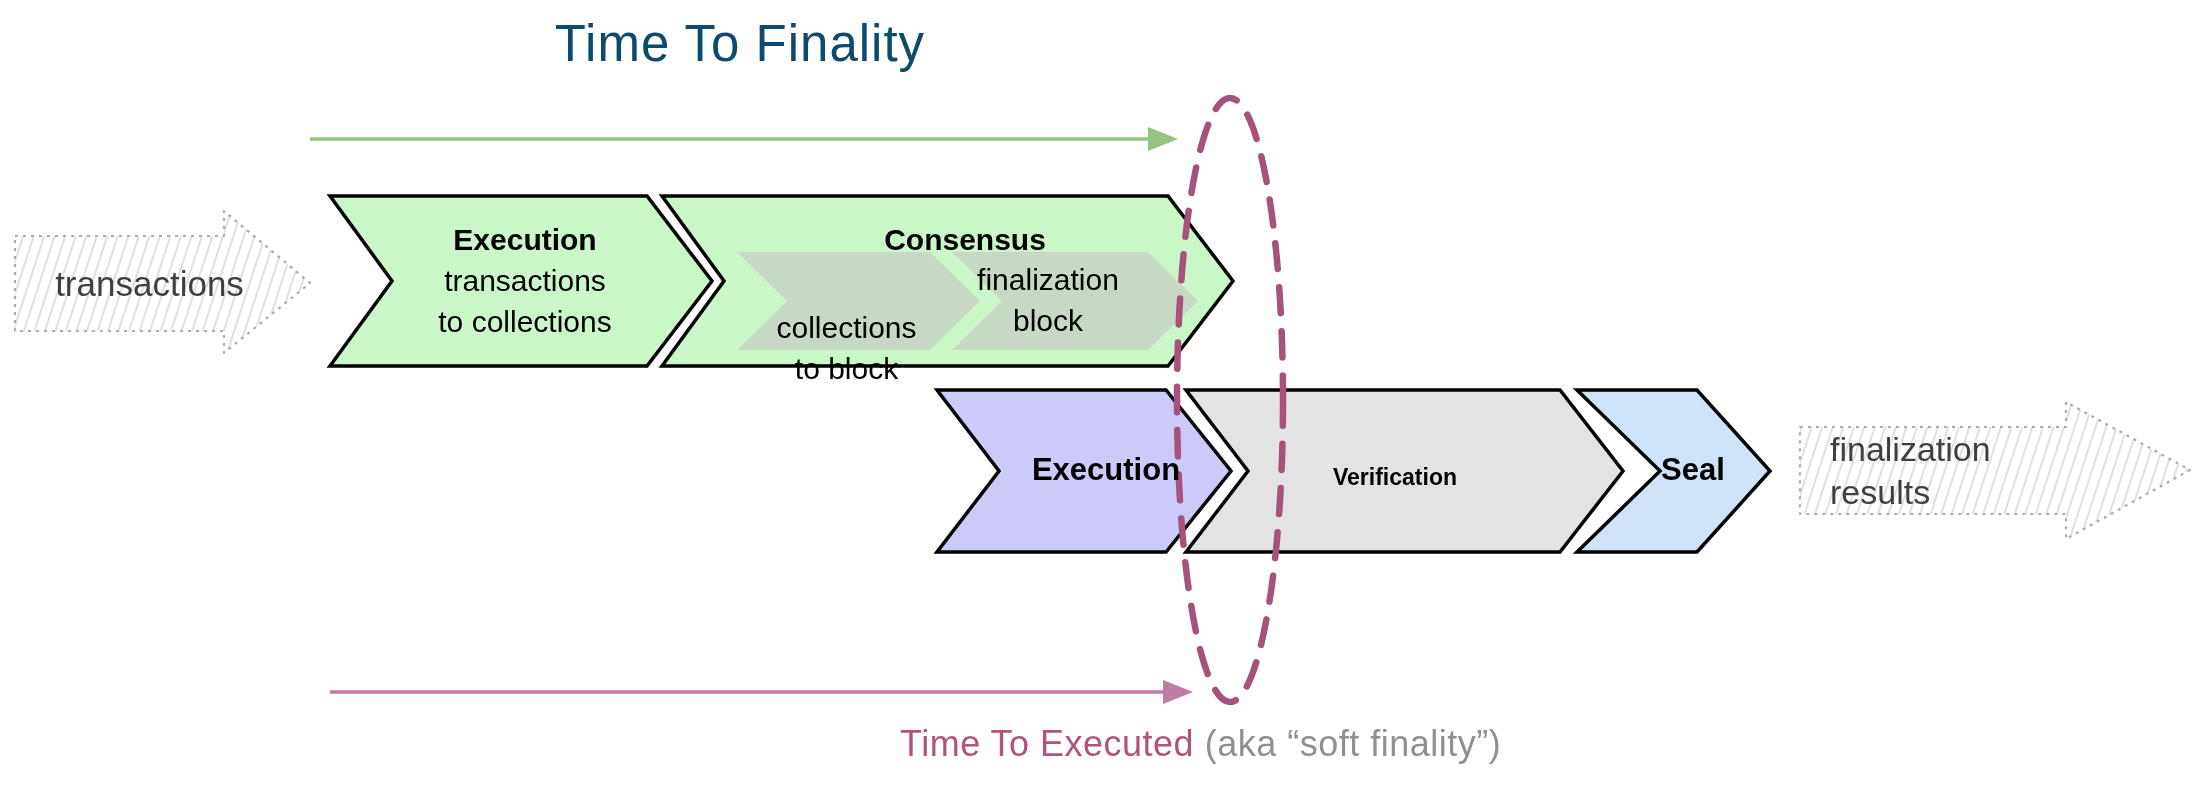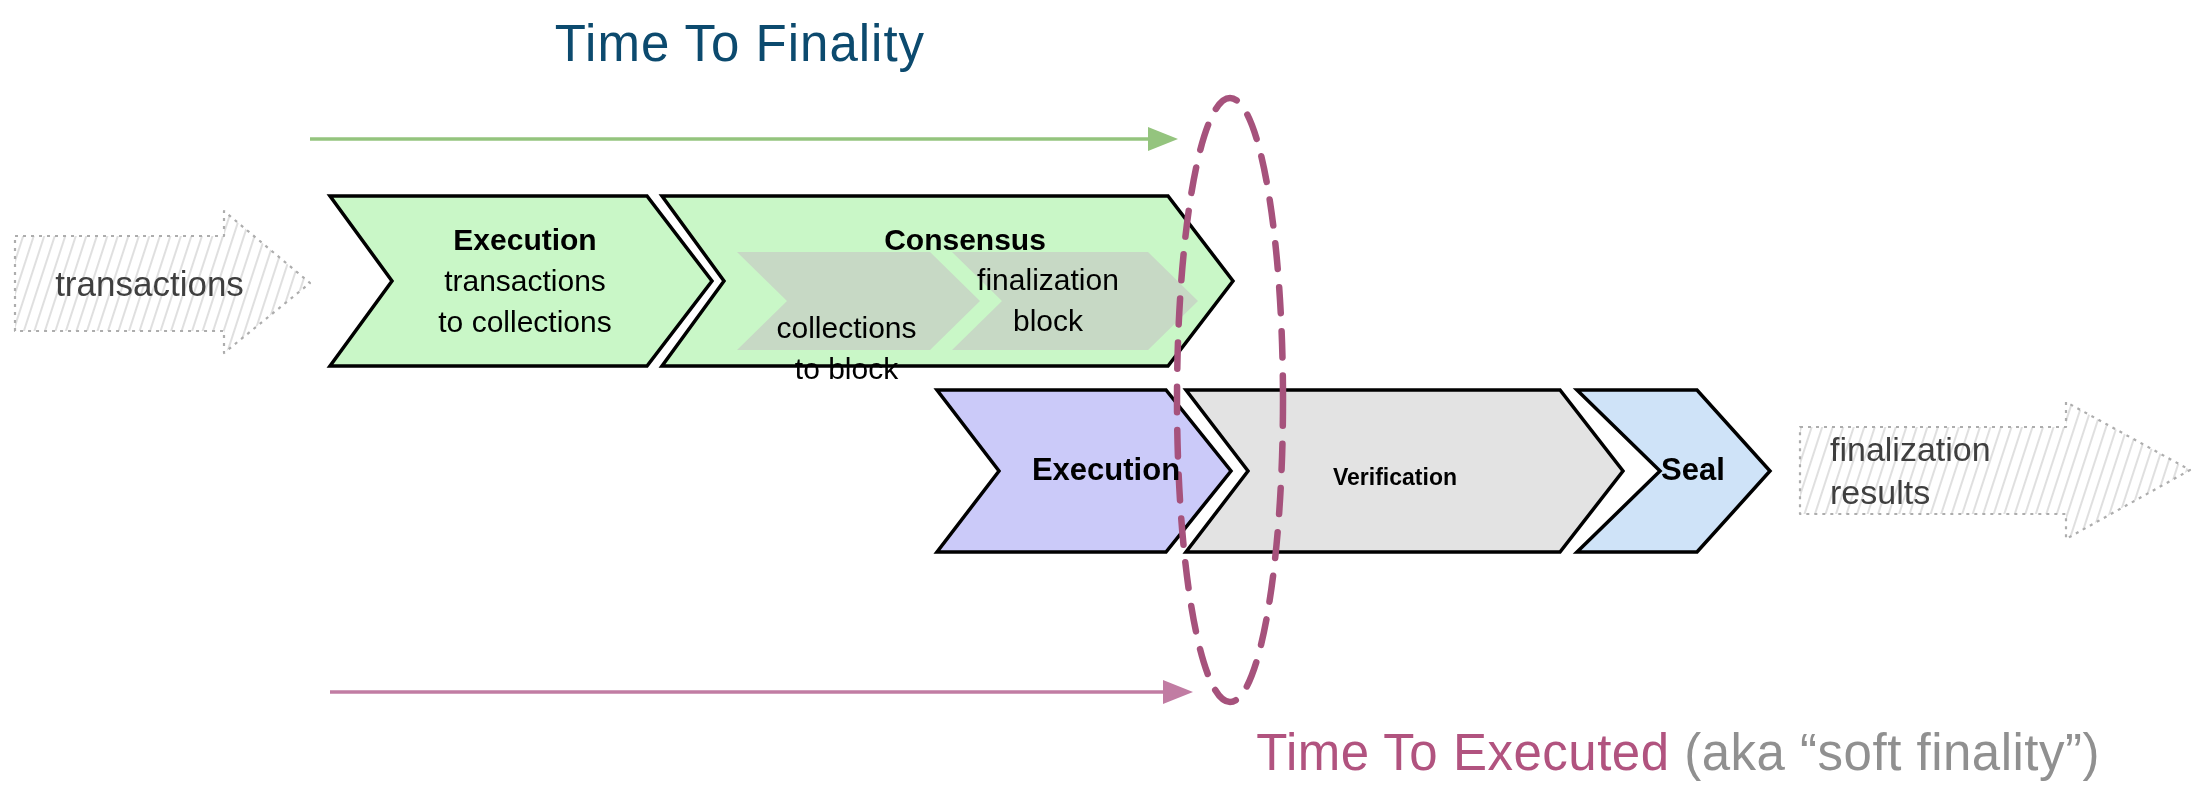--- a/index.html
+++ b/index.html
@@ -33,21 +33,21 @@
   .sub1-block { top: 259px; left: 725px; width: 243px; margin-top: 48px; }
   .sub2-block { top: 259px; left: 925px; width: 246px; }
   .exec-label  { top: 452px; left: 956px;  width: 300px; font-size: 31px; font-weight: 700; }
   .verif-label { top: 464px; left: 1245px; width: 300px; font-size: 23px; font-weight: 700; }
   .seal-label  { top: 452px; left: 1593px; width: 200px; font-size: 31px; font-weight: 700; }
   .sketch-text { color: #3f3f3f; font-size: 35px; line-height: 43px; }
   .tx-in-label  { top: 262px; left: 22px; width: 255px; }
   .tx-out-label { top: 428px; left: 1830px; width: 260px; text-align: left; font-size: 34px; }
   .title-bottom {
     top: 723px; left: 900px; width: 1200px;
-    font-size: 51px; letter-spacing: 0.5px; text-align: right;
+    font-size: 36px; letter-spacing: 0.5px; text-align: left;
     white-space: nowrap;
   }
 </style>
 </head>
 <body>
 
 <div class="canvas">
 
   <svg class="layer" width="2194" height="806" viewBox="0 0 2194 806">
     <defs>

